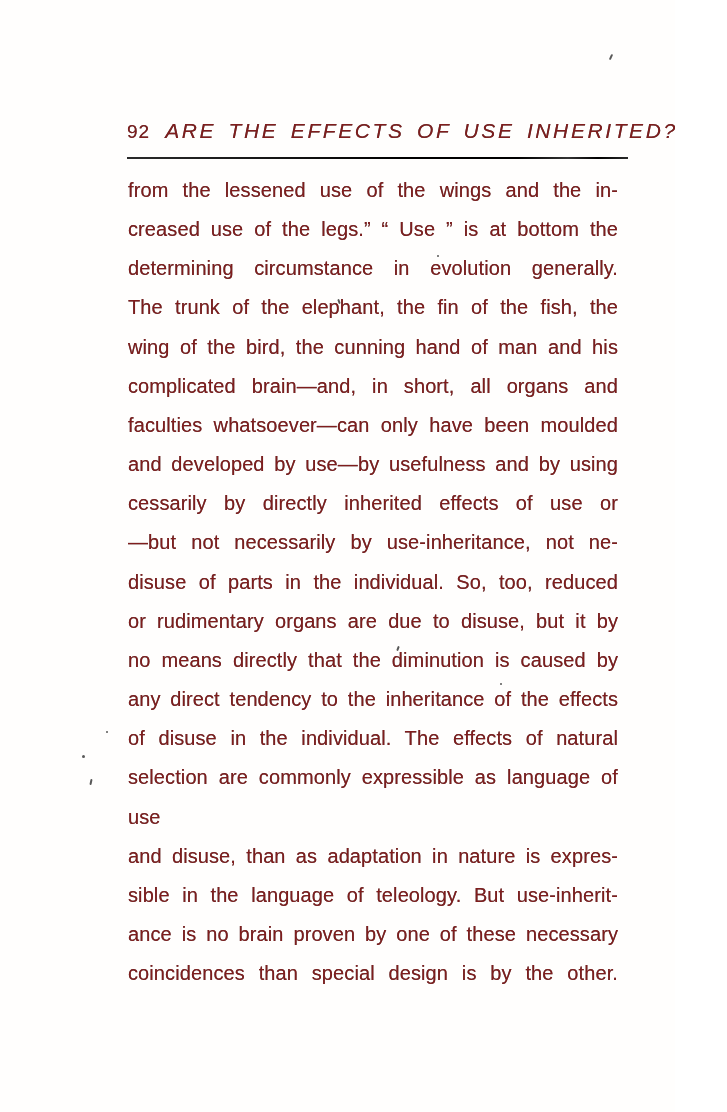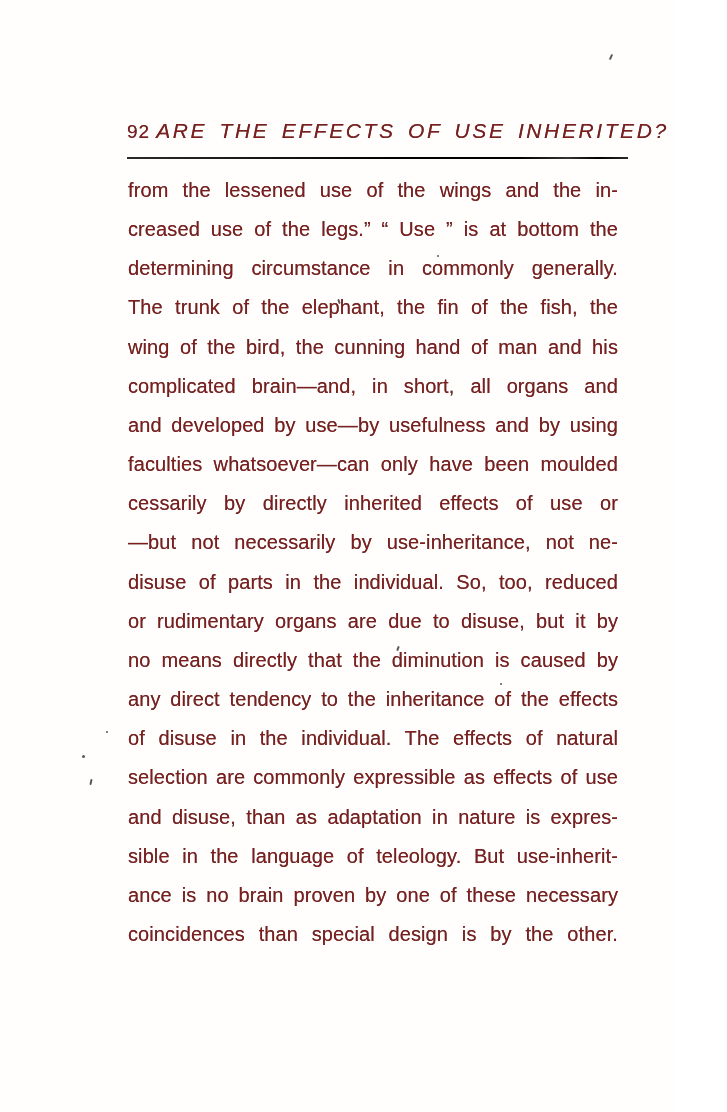--- a/index.html
+++ b/index.html
@@ -26,21 +26,21 @@
     align-items: baseline;
     white-space: nowrap;
     text-shadow: 0 0 0.5px rgba(0,0,0,0.65);
   }
   #page-number {
     font-size: 19px;
     letter-spacing: 1px;
     font-style: normal;
   }
   #running-title {
-    margin-left: 6px;
+    margin-left: 15px;
     font-size: 21px;
     font-style: italic;
     letter-spacing: 2.6px;
     word-spacing: 4px;
     text-align: right;
   }
   #header-rule {
     position: absolute;
     left: 127px;
     top: 157px;
@@ -81,34 +81,34 @@
   <div id="running-header">
     <span id="page-number">92</span>
     <span id="running-title">ARE THE EFFECTS OF USE INHERITED?</span>
   </div>
 
   <div id="header-rule"></div>
 
   <div id="body-text">
     <div class="text-line">from the lessened use of the wings and the in-</div>
     <div class="text-line">creased use of the legs.” “ Use ” is at bottom the</div>
-    <div class="text-line">determining circumstance in commonly generally.</div>
+    <div class="text-line">determining circumstance in evolution generally.</div>
     <div class="text-line">The trunk of the elephant, the fin of the fish, the</div>
     <div class="text-line">wing of the bird, the cunning hand of man and his</div>
     <div class="text-line">complicated brain—and, in short, all organs and</div>
+    <div class="text-line">faculties whatsoever—can only have been moulded</div>
     <div class="text-line">and developed by use—by usefulness and by using</div>
-    <div class="text-line">faculties whatsoever—can only have been moulded</div>
     <div class="text-line">cessarily by directly inherited effects of use or</div>
     <div class="text-line">—but not necessarily by use-inheritance, not ne-</div>
     <div class="text-line">disuse of parts in the individual.  So, too, reduced</div>
     <div class="text-line">or rudimentary organs are due to disuse, but it by</div>
     <div class="text-line">no means directly that the diminution is caused by</div>
     <div class="text-line">any direct tendency to the inheritance of the effects</div>
     <div class="text-line">of disuse in the individual.   The effects of natural</div>
-    <div class="text-line">selection are commonly expressible as effects of use</div>
+    <div class="text-line">selection are commonly expressible as language of use</div>
     <div class="text-line">and disuse, than as adaptation in nature is expres-</div>
     <div class="text-line">sible in the language of teleology.  But use-inherit-</div>
     <div class="text-line">ance is no brain proven by one of these necessary</div>
     <div class="text-line">coincidences than special design is by the other.</div>
   </div>
 
   <div class="speck tick" style="left:610px; top:54px;  width:2px; height:6px; transform:rotate(25deg);"></div>
   <div class="speck dot" style="left:437px; top:255px; width:2px; height:2px;"></div>
   <div class="speck tick" style="left:338px; top:299px; width:2px; height:5px; transform:rotate(-20deg);"></div>
   <div class="speck tick" style="left:397px; top:646px; width:2px; height:5px; transform:rotate(20deg);"></div>

